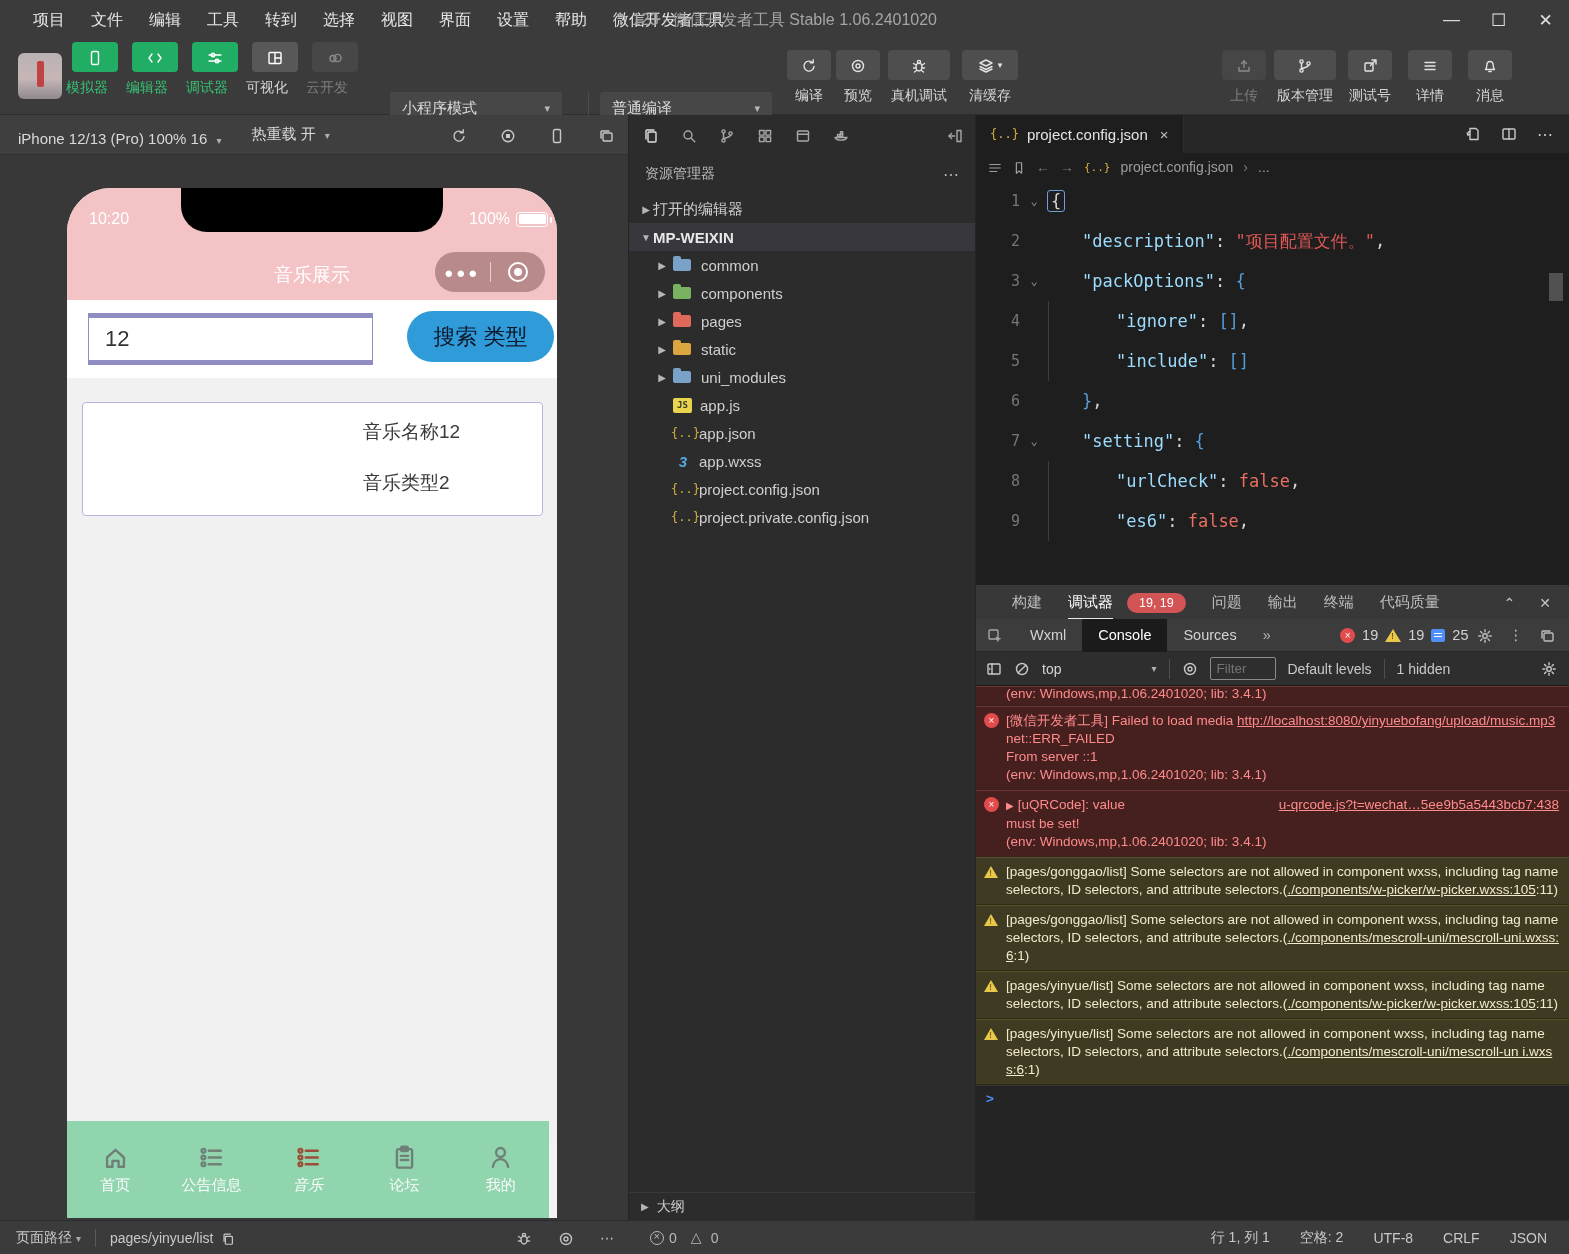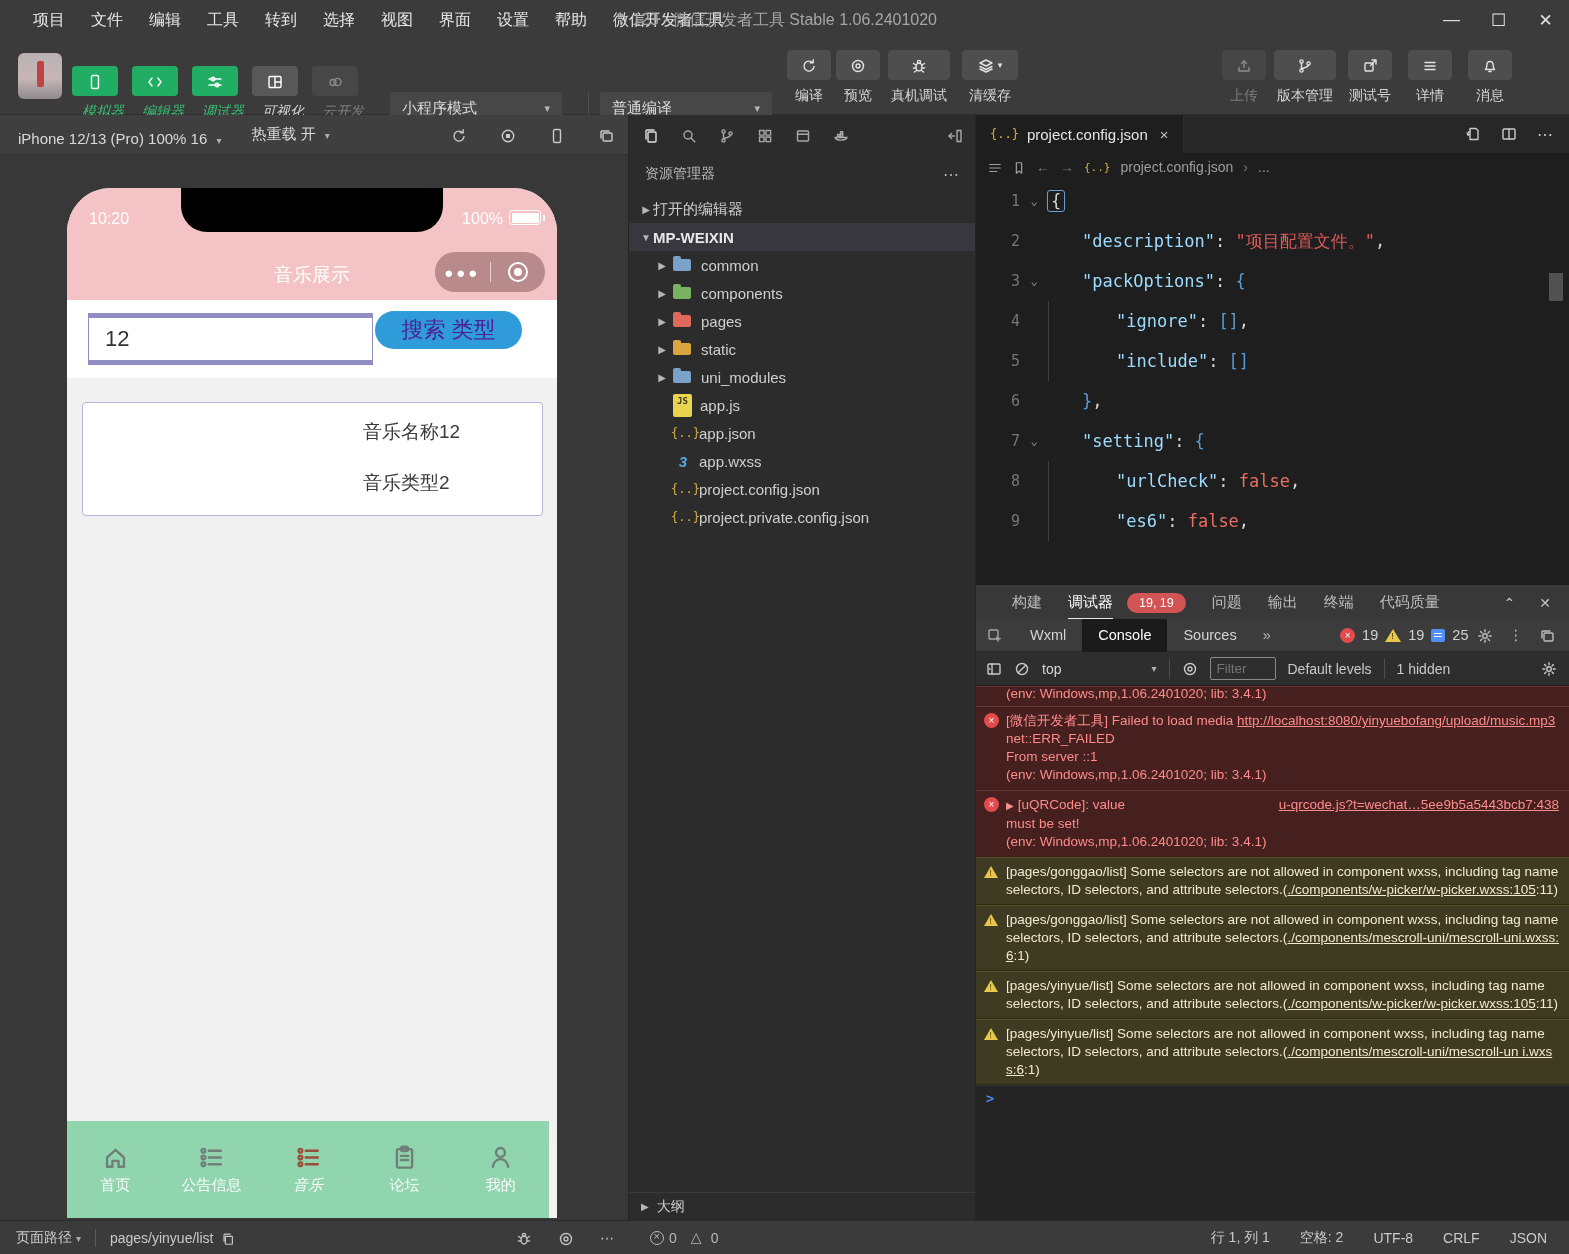--- a/index.html
+++ b/index.html
@@ -18,21 +18,21 @@
   .winbtns { margin-left:auto; display:flex; }
   .winbtn { width:47px; height:40px; display:flex; align-items:center; justify-content:center; color:#e0e0e0; font-size:17px; }
 
   
   .toolbar { position:absolute; top:40px; left:0; right:0; height:75px; background:#3b3b3b;
     border-bottom:1px solid #2e2e2e; }
   .avatar { position:absolute; left:18px; top:13px; width:44px; height:46px; border-radius:6px;
     background:linear-gradient(180deg,#b9b2b4 0%,#c7b6b6 55%,#8f8a8e 100%); overflow:hidden; }
   .avatar::after { content:""; position:absolute; left:19px; top:8px; width:7px; height:26px;
     background:#c04343; border-radius:2px; }
-  .tool { position:absolute; top:26px; width:58px; text-align:right;font-style:italic; }
+  .tool { position:absolute; top:2px; width:58px; text-align:left; }
   .tool .btn { width:46px; height:30px; margin:0 auto; border-radius:4px; display:flex;
     align-items:center; justify-content:center; color:#fff; }
   .tool .lbl { font-size:14px; margin-top:7px; color:#d6d6d6; }
   .tool.green .btn { background:#21ad64; }
   .tool.green .lbl { color:#35c173; }
   .tool.gray .btn { background:#585858; }
   .tool.dim .btn { background:#474747; color:#8a8a8a; }
   .tool.dim .lbl { color:#7d7d7d; }
   .dd { position:absolute; top:52px; height:32px; background:#474747; border-radius:3px;
     color:#dcdcdc; font-size:15px; display:flex; align-items:center; padding:0 12px; }
@@ -55,39 +55,39 @@
   .sim-icons { position:absolute; right:14px; top:0; height:40px; display:flex; align-items:center; gap:33px; color:#c9c9c9; }
   .sim-canvas { position:absolute; top:40px; left:0; right:0; bottom:0; background:#383838; }
 
   .phone { position:absolute; left:67px; top:33px; width:490px; height:1030px;
     border-radius:44px 44px 0 0; overflow:hidden; background:#f3f3f3; }
   .ph-header { position:absolute; top:0; left:0; right:0; height:112px; background:#f4c3c5; }
   .notch { position:absolute; top:0; left:50%; transform:translateX(-50%); width:262px; height:44px;
     background:#000; border-radius:0 0 26px 26px; }
   .ph-status { position:absolute; top:22px; left:0; right:0; height:20px; color:#fff; font-size:16px; }
   .ph-time { position:absolute; left:22px; top:0; }
-  .ph-batt { position:absolute; right:16px; top:0; display:flex; gap:6px; }
+  .ph-batt { position:absolute; right:9px; top:0; display:flex; align-items:center; gap:6px; }
   .batt { width:32px; height:15px; border:1.5px solid #fff; border-radius:3.5px; position:relative; }
   .batt::before { content:""; position:absolute; inset:1.5px; background:#fff; border-radius:1.5px; }
   .batt::after { content:""; position:absolute; right:-5px; top:4px; width:2.5px; height:6px; background:#fff; border-radius:1px; }
   .ph-title { position:absolute; top:74px; left:0; right:0; text-align:center; color:#fff; font-size:19px; }
   .capsule { position:absolute; top:64px; right:12px; width:110px; height:40px; border-radius:20px;
     background:rgba(90,45,45,0.38); display:flex; align-items:center; color:#fff; }
   .capsule .dots { flex:1; text-align:center; letter-spacing:3px; font-size:15px; }
   .capsule .bar { width:1px; height:20px; background:rgba(255,255,255,0.6); }
   .capsule .rec { flex:1; display:flex; justify-content:center; }
   .rec-o { width:20px; height:20px; border:2.5px solid #fff; border-radius:50%; position:relative; }
   .rec-o::after { content:""; position:absolute; inset:4px; background:#fff; border-radius:50%; }
   .ph-body { position:absolute; top:112px; left:0; right:0; bottom:75px; background:#f2f1f1; }
   .search-row { position:absolute; top:0; left:0; right:0; height:78px; background:#fff; }
   .ph-input { position:absolute; left:21px; top:13px; width:285px; height:52px; background:#fff;
     border:1px solid #908dc2; border-top:5px solid #908dc2; border-bottom:5px solid #908dc2;
     font-size:22px; color:#333; padding-left:16px; font-family:"Liberation Sans",sans-serif; }
-  .ph-btn { position:absolute; left:308px; top:11px; width:147px; height:38px; background:#2f9bd8;
-    border:none; border-radius:26px; color:#4c1d95; font-size:22px; }
+  .ph-btn { position:absolute; left:340px; top:11px; width:147px; height:51px; background:#2f9bd8;
+    border:none; border-radius:26px; color:#0f172a; font-size:22px; }
   .card { position:absolute; left:15px; top:78px; width:461px; height:114px; background:#fff;
     border:1px solid #b7b5da; border-radius:4px;margin-top:24px; }
   .album { position:absolute; left:15px; top:7px; width:257px; height:99px; overflow:hidden;
     background:
       radial-gradient(3px 3px at 12% 28%, #e8d36a 50%, transparent 52%),
       radial-gradient(2px 2px at 26% 64%, #d8c055 50%, transparent 52%),
       radial-gradient(3px 3px at 44% 82%, #e8d36a 50%, transparent 52%),
       radial-gradient(2px 2px at 58% 30%, #caminob 50%, transparent 52%),
       radial-gradient(2px 2px at 62% 70%, #e8d36a 50%, transparent 52%),
       radial-gradient(3px 3px at 78% 48%, #d8c055 50%, transparent 52%),
@@ -123,21 +123,21 @@
   .tree { position:absolute; top:80px; left:0; right:0; }
   .trow { height:28px; display:flex; align-items:center; font-size:15px; color:#cfcfcf; position:relative; }
   .trow .arrow { width:14px; font-size:10px; color:#b5b5b5; text-align:center; }
   .trow.l0 { padding-left:10px; }
   .trow.l1 { padding-left:26px; }
   .trow.root { background:#37373d; color:#e8e8e8; font-weight:bold; }
   .ficon { width:20px; height:16px; margin:0 8px 0 4px; position:relative; display:inline-block; }
   .folder { position:absolute; left:0; top:2px; width:18px; height:12px; border-radius:2px; }
   .folder::before { content:""; position:absolute; left:0; top:-3px; width:8px; height:4px;
     border-radius:2px 2px 0 0; background:inherit; }
-  .badge-js { display:inline-block; width:19px; height:23px; background:#e8d44d; color:#3a3a2a;
+  .badge-js { display:inline-block; width:19px; height:15px; background:#e8d44d; color:#3a3a2a;
     font-size:9px; font-weight:bold; text-align:center; line-height:15px; border-radius:2px;
     margin:0 8px 0 4px; font-family:"DejaVu Sans Mono",monospace; }
   .glyph-json { display:inline-block; width:24px; color:#d9b13f; font-size:12px; margin:0 4px 0 2px;
     font-family:"DejaVu Sans Mono",monospace; text-align:center; }
   .glyph-wxss { display:inline-block; width:24px; color:#56a8dc; font-size:15px; font-weight:bold;
     margin:0 4px 0 2px; text-align:center; font-style:italic; }
   .outline-row { position:absolute; bottom:0; left:0; right:0; height:28px; border-top:1px solid #3a3a3a;
     display:flex; align-items:center; padding-left:12px; font-size:14px; color:#cccccc; gap:8px; }
   .outline-row .arrow { font-size:10px; color:#b5b5b5; }
 

